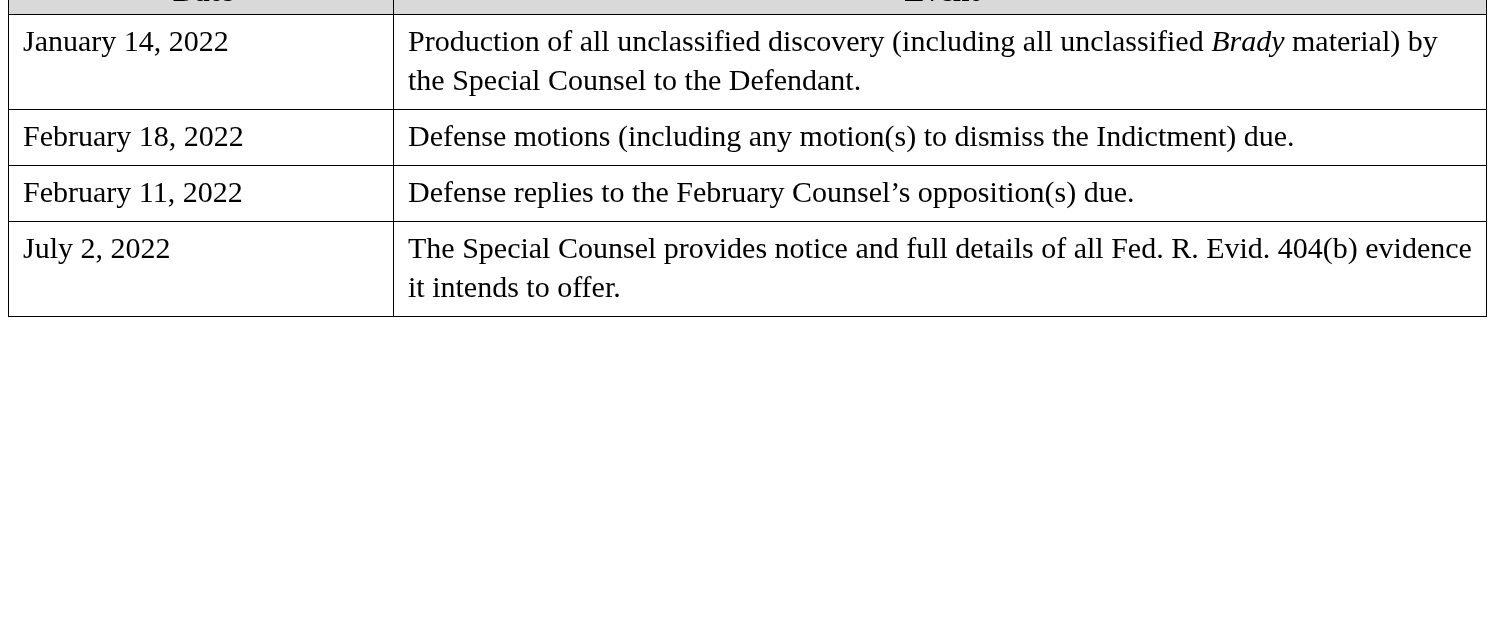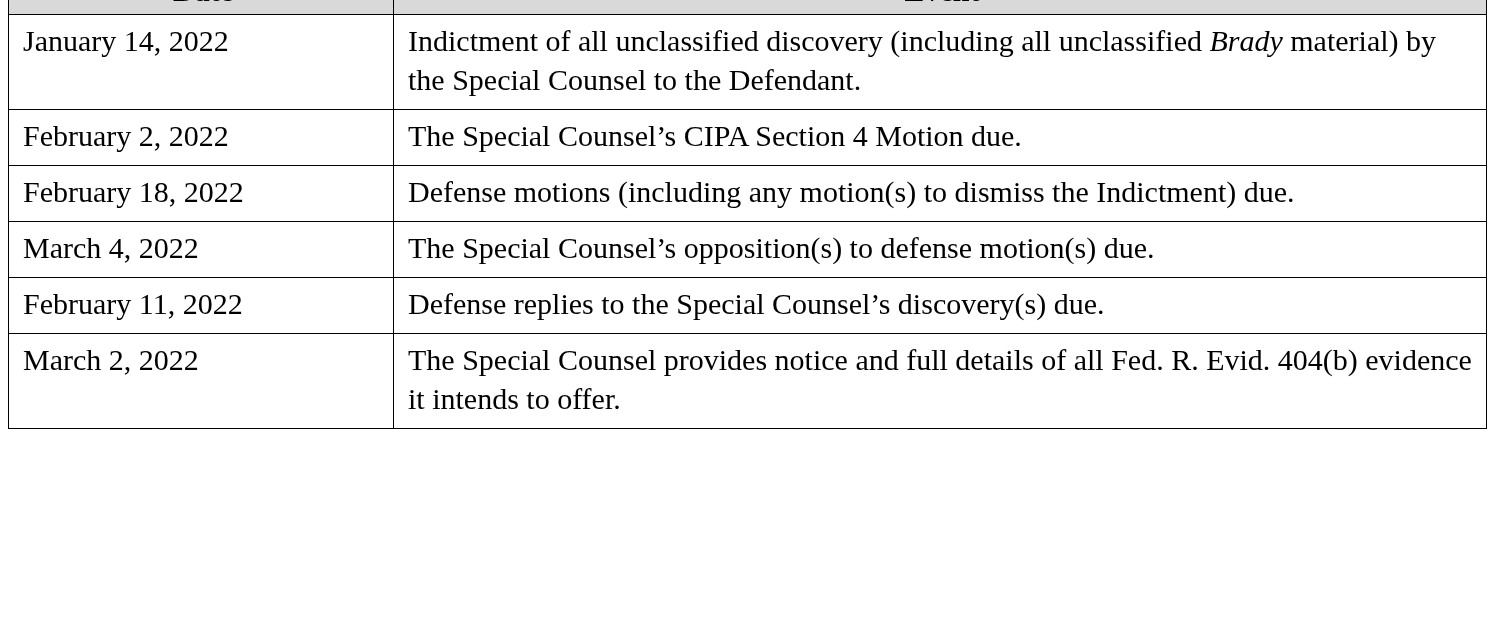--- a/index.html
+++ b/index.html
@@ -62,37 +62,29 @@
     </colgroup>
     <thead>
       <tr>
         <th>Date</th>
         <th>Event</th>
       </tr>
     </thead>
     <tbody>
       <tr>
         <td class="date-cell">January 14, 2022</td>
-        <td class="event-cell"><span>Indictment of all unclassified discovery (including all unclassified </span><i>Brady</i><span> material) by the  Special Counsel to the Defendant.</span></td>
-      </tr>
-      <tr>
-        <td class="date-cell">February 2, 2022</td>
-        <td class="event-cell"><span>The Special Counsel’s CIPA Section 4 Motion due.</span><i></i><span></span></td>
+        <td class="event-cell"><span>Production of all unclassified discovery (including all unclassified </span><i>Brady</i><span> material) by the  Special Counsel to the Defendant.</span></td>
       </tr>
       <tr>
         <td class="date-cell">February 18, 2022</td>
         <td class="event-cell"><span>Defense motions (including any motion(s) to dismiss the Indictment) due.</span><i></i><span></span></td>
       </tr>
       <tr>
-        <td class="date-cell">March 4, 2022</td>
-        <td class="event-cell"><span>The Special Counsel’s opposition(s) to defense motion(s) due.</span><i></i><span></span></td>
+        <td class="date-cell">February 11, 2022</td>
+        <td class="event-cell"><span>Defense replies to the February Counsel’s opposition(s) due.</span><i></i><span></span></td>
       </tr>
       <tr>
-        <td class="date-cell">February 11, 2022</td>
-        <td class="event-cell"><span>Defense replies to the Special Counsel’s discovery(s) due.</span><i></i><span></span></td>
-      </tr>
-      <tr>
-        <td class="date-cell">March 2, 2022</td>
+        <td class="date-cell">July 2, 2022</td>
         <td class="event-cell"><span>The Special Counsel provides notice and full details of all Fed. R. Evid. 404(b) evidence it intends to offer.</span><i></i><span></span></td>
       </tr>
     </tbody>
   </table>
 </div>
 
 </body></html>

